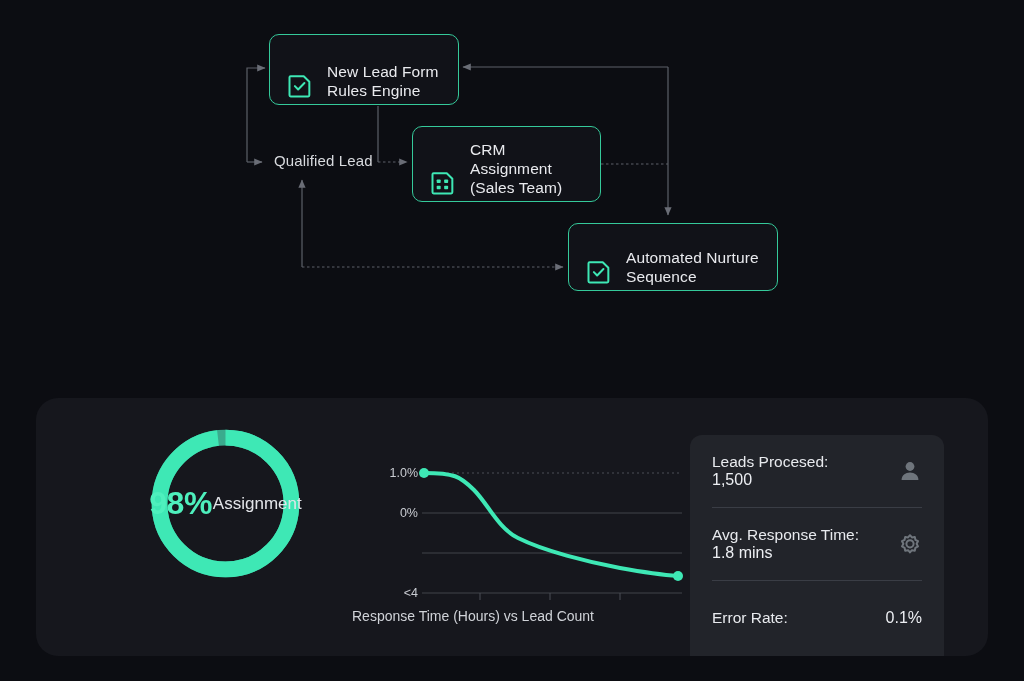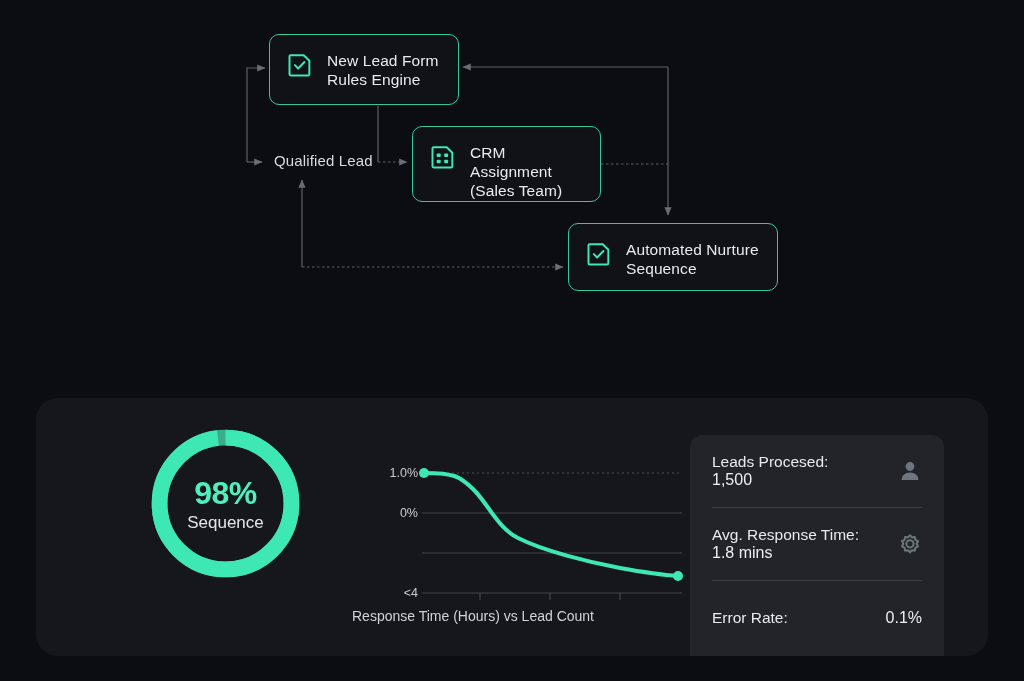--- a/index.html
+++ b/index.html
@@ -14,23 +14,23 @@
   
   #flow { position: absolute; left: 0; top: 0; width: 1024px; height: 330px; }
   #flow-svg { position: absolute; left: 0; top: 0; width: 1024px; height: 330px; }
 
   .node {
     position: absolute;
     border: 1.5px solid #35c99a;
     border-radius: 10px;
     background: #111218;
     display: flex;
-    align-items: flex-start;
+    align-items: flex-end;
     gap: 13px;
-    padding: 16px 16px;
+    padding: 4px 16px;
   }
   .node-icon { flex: 0 0 auto; width: 28px; height: 28px; display:block; }
   .node-label {
     color: #e9eaee;
     font-size: 15.5px;
     line-height: 19px;
     white-space: pre-line;
     letter-spacing: .1px;
   }
 
@@ -50,21 +50,21 @@
     background: #16171d;
     border-radius: 22px;
     overflow: hidden;
   }
 
   
   #donut-wrap { position: absolute; left: 77px; top: 27px; width: 225px; height: 210px; }
   #donut-svg  { position: absolute; left: 34px; top: 0; width: 157px; height: 157px; }
   #donut-center {
     position: absolute; left: 34px; top: 0; width: 157px; height: 157px;
-    display: flex; flex-direction: column; align-items: center; justify-content: center;
+    display: flex; flex-direction: row; align-items: center; justify-content: center;
     gap: 1px;
   }
   #donut-pct { color: #4ef0bd; font-size: 32px; font-weight: bold; letter-spacing: -.5px; }
   #donut-sub { color: #e3e5e9; font-size: 17px; }
   #donut-caption {
     position: absolute; left: 0; top: 177px; width: 225px;
     text-align: center; color: #d6d8dd; font-size: 15px;
   }
 
   
@@ -167,21 +167,21 @@
 
   <div id="card">
 
     <div id="donut-wrap">
       <svg id="donut-svg" viewBox="0 0 100 100">
         <circle cx="50" cy="50" r="42" fill="none" stroke="#3aab8d" stroke-width="10"></circle>
         <circle id="donut-arc" cx="50" cy="50" r="42" fill="none" stroke="#3ee8b5" stroke-width="10" stroke-linecap="butt" transform="rotate(-90 50 50)" stroke-dasharray="258.62 263.89" stroke-dashoffset="0"></circle>
       </svg>
       <div id="donut-center">
         <div id="donut-pct">98%</div>
-        <div id="donut-sub">Sequence</div>
+        <div id="donut-sub">Assignment</div>
       </div>
     </div>
 
     <div id="linechart">
       <svg id="linechart-svg" viewBox="0 0 340 175">
 
         <g stroke="#41444b" stroke-width="1" fill="none">
           <line x1="70" y1="45" x2="330" y2="45" stroke-dasharray="2,3" stroke="#4b4e56"></line>
           <line x1="70" y1="85" x2="330" y2="85"></line>
           <line x1="70" y1="125" x2="330" y2="125"></line>

